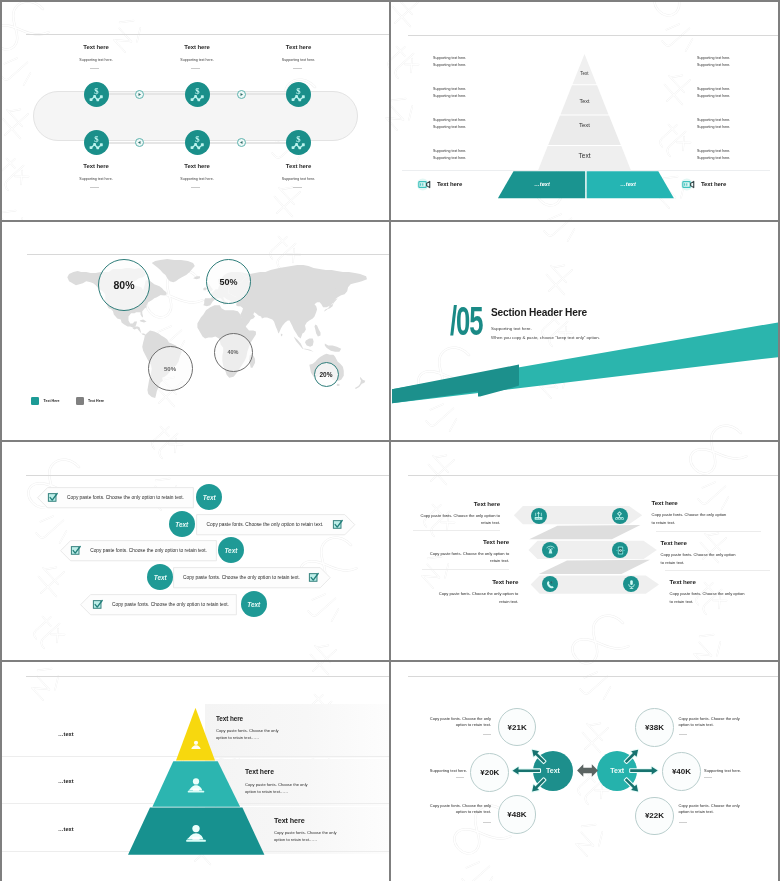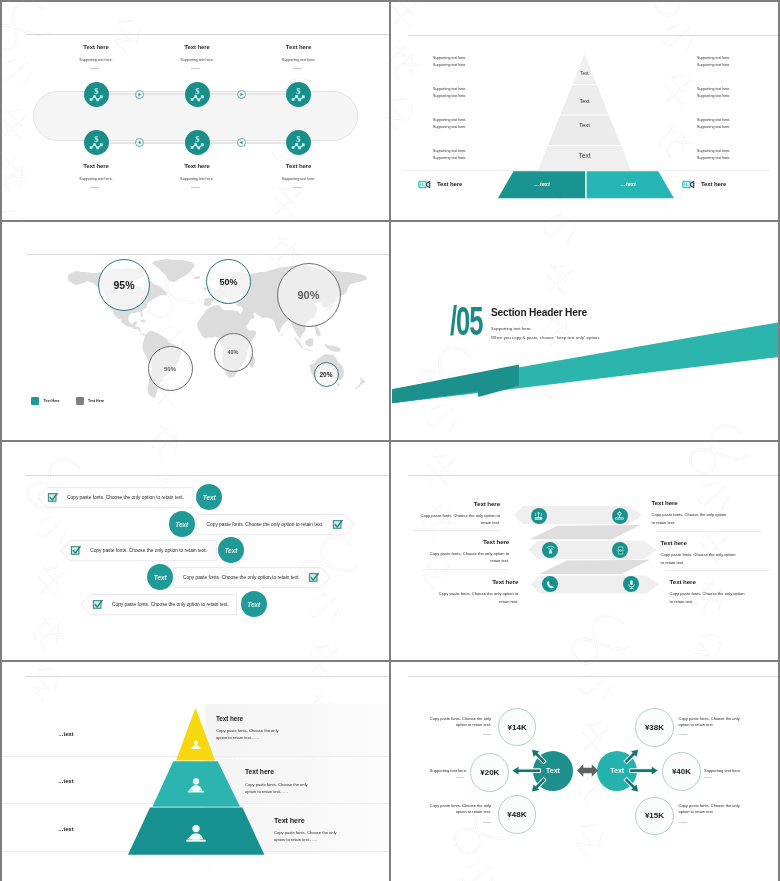--- a/index.html
+++ b/index.html
@@ -465,23 +465,22 @@
         <path d="M472.2 105.5 L480.6 105.5 L483.3 98.7 L477.8 95.3 L472.2 98.7 Z"></path>
         <path d="M438.9 64.7 L450 57.9 L461.1 57.9 L461.1 64.7 L450 68.1 Z"></path>
         <path d="M622.2 323.4 L633.3 326.8 L638.9 337 L638.9 350.6 L630.6 367.7 L625 367.7 L622.2 354 L619.4 340.4 Z"></path>
         <path d="M266.7 207.7 L277.8 204.3 L288.9 211.1 L280.6 214.5 L269.4 211.1 Z"></path>
         <path d="M722.2 251.9 L727.8 255.3 L725 262.1 L722.2 258.7 Z"></path>
         <path d="M336.1 122.6 L347.2 122.6 L352.8 115.7 L344.4 108.9 L336.1 115.7 Z"></path>
         <path d="M902.8 422.1 L911.1 422.1 L911.1 428.9 L902.8 428.9 Z"></path>
         <path d="M894.4 126 L900 115.7 L897.2 98.7 L891.7 102.1 L891.7 119.1 Z"></path>
       </g>
     </svg>
-    <div class="bub teal" style="left:96px;top:36.5px;width:52px;height:52px;font-size:10.5px;">95%</div>
+    <div class="bub teal" style="left:96px;top:36.5px;width:52px;height:52px;font-size:10.5px;">80%</div>
     <div class="bub teal" style="left:204px;top:37px;width:45px;height:45px;font-size:9px;">50%</div>
-    <div class="bub gray" style="left:274.5px;top:41px;width:64px;height:64px;font-size:11px;">90%</div>
     <div class="bub gray" style="left:145.5px;top:124px;width:45px;height:45px;font-size:6px;">50%</div>
     <div class="bub gray" style="left:211.5px;top:110.5px;width:39px;height:39px;font-size:5.5px;">40%</div>
     <div class="bub teal" style="left:311.5px;top:140px;width:25px;height:25px;font-size:6.5px;">20%</div>
 
     <div class="lg-sq" style="left:29px;top:175px;background:#1d9b96;"></div>
     <div class="lg-tx" style="left:41.5px;top:176.5px;">Text Here</div>
     <div class="lg-sq" style="left:73.5px;top:175px;background:#808080;"></div>
     <div class="lg-tx" style="left:86px;top:176.5px;">Text Here</div>
 
   </div>
@@ -977,26 +976,26 @@
           <use href="#w_unit" transform="translate(219,-58) rotate(48)"></use>
           <use href="#w_unit" transform="translate(101,132) rotate(48)"></use>
           <use href="#w_unit" transform="translate(373,210) rotate(48)"></use>
         </g>
       </svg>
     <div class="hdr-rule" style="left:17px;right:14px;top:14px;"></div>
 
     <div class="ccirc" style="left:142px;top:88.7px;background:#1d8f8c;">Text</div>
     <div class="ccirc" style="left:206.2px;top:88.6px;background:#25b2ac;">Text</div>
 
-    <div class="ocirc" style="left:106.9px;top:45.8px;width:36.5px;height:36.5px;">¥14K</div>
+    <div class="ocirc" style="left:106.9px;top:45.8px;width:36.5px;height:36.5px;">¥21K</div>
     <div class="ocirc" style="left:79.4px;top:90.7px;width:36.9px;height:36.9px;">¥20K</div>
     <div class="ocirc" style="left:106.5px;top:133.2px;width:36.7px;height:36.7px;">¥48K</div>
     <div class="ocirc" style="left:244.1px;top:46.3px;width:36.8px;height:36.8px;">¥38K</div>
     <div class="ocirc" style="left:271.1px;top:89.9px;width:36.7px;height:36.7px;">¥40K</div>
-    <div class="ocirc" style="left:244.3px;top:134.5px;width:36.3px;height:36.3px;">¥15K</div>
+    <div class="ocirc" style="left:244.3px;top:134.5px;width:36.3px;height:36.3px;">¥22K</div>
     <svg class="arrows" viewBox="0 0 387 219">
       <g>
         <path d="M154.4 99.3 L146.3 91.2 L148.1 89.3 L141.1 87.8 L142.6 94.8 L144.5 93.0 L152.6 101.1 Z" fill="none" stroke="#e8fcf9" stroke-width="2.1" stroke-linejoin="round"></path>
         <path d="M154.4 99.3 L146.3 91.2 L148.1 89.3 L141.1 87.8 L142.6 94.8 L144.5 93.0 L152.6 101.1 Z" fill="#17736f" stroke="none"></path>
         <path d="M149.0 107.4 L127.5 107.4 L127.5 104.8 L121.5 108.7 L127.5 112.6 L127.5 110.0 L149.0 110.0 Z" fill="none" stroke="#e8fcf9" stroke-width="2.1" stroke-linejoin="round"></path>
         <path d="M149.0 107.4 L127.5 107.4 L127.5 104.8 L121.5 108.7 L127.5 112.6 L127.5 110.0 L149.0 110.0 Z" fill="#17736f" stroke="none"></path>
         <path d="M152.6 116.3 L144.5 124.4 L142.6 122.6 L141.1 129.6 L148.1 128.1 L146.3 126.2 L154.4 118.1 Z" fill="none" stroke="#e8fcf9" stroke-width="2.1" stroke-linejoin="round"></path>
         <path d="M152.6 116.3 L144.5 124.4 L142.6 122.6 L141.1 129.6 L148.1 128.1 L146.3 126.2 L154.4 118.1 Z" fill="#17736f" stroke="none"></path>
         <path d="M235.6 101.0 L243.7 92.9 L245.6 94.7 L247.1 87.7 L240.1 89.2 L241.9 91.1 L233.8 99.2 Z" fill="none" stroke="#e8fcf9" stroke-width="2.1" stroke-linejoin="round"></path>
         <path d="M235.6 101.0 L243.7 92.9 L245.6 94.7 L247.1 87.7 L240.1 89.2 L241.9 91.1 L233.8 99.2 Z" fill="#17736f" stroke="none"></path>

